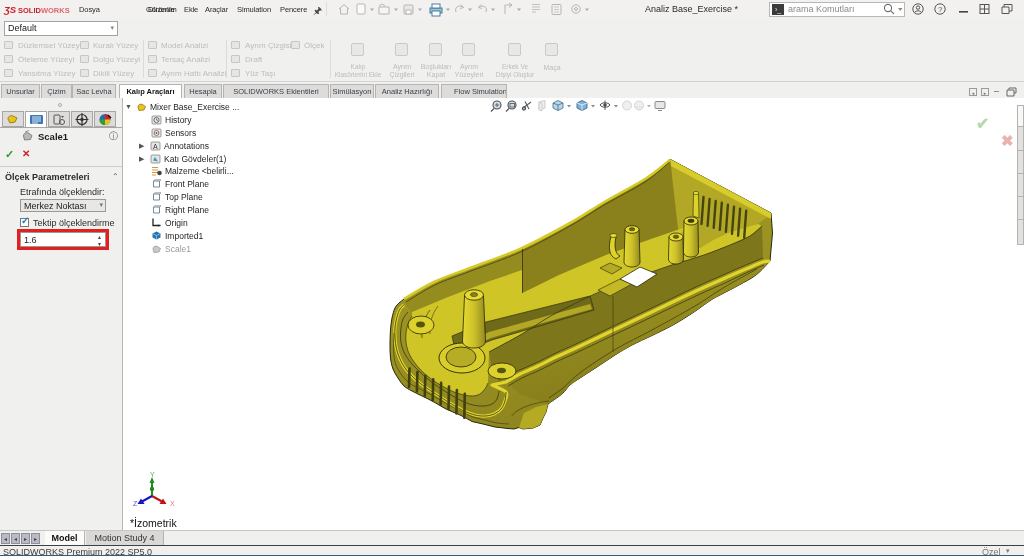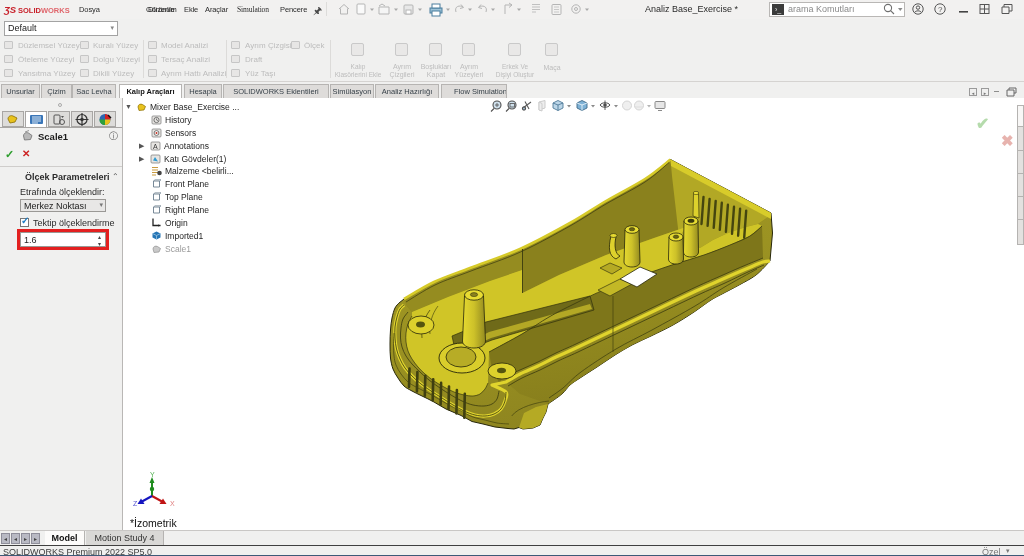--- a/index.html
+++ b/index.html
@@ -41,21 +41,21 @@
 <div id="page">
 
   <div id="titlebar">
     <div class="abs" style="left:4px;top:4px;font-size:9.5px;font-weight:bold;font-style:italic;color:#c8202a;">ƷS</div>
     <div class="abs" style="left:18px;top:6px;font-size:7.5px;font-weight:bold;color:#c8202a;">SOLID<span style="color:#e0666c;">WORKS</span></div>
     <div class="menu" style="left:79px;">Dosya</div>
     <div class="menu" style="left:109px;padding-left:39px;">Düzenle</div>
     <div class="menu" style="left:146px;">Görünüm</div>
     <div class="menu" style="left:184px;">Ekle</div>
     <div class="menu" style="left:205px;">Araçlar</div>
-    <div class="menu" style="left:237px;font-family:Liberation Serif, serif;">Simulation</div>
+    <div class="menu" style="left:237px;">Simulation</div>
     <div class="menu" style="left:280px;">Pencere</div>
     <div class="abs" style="left:313px;top:3px;font-size:10px;color:#4a4a4a;">🖈</div>
     <div class="abs" style="left:326px;top:2px;width:1px;height:14px;background:#dddcda;"></div>
 
     <svg class="abs" style="left:336px;top:2px;" width="260" height="15" viewBox="0 0 260 15">
       <g stroke="#b5b5b5" fill="none" stroke-width="1">
         <path d="M3,7 L8,2.5 L13,7 M4.5,6.5 L4.5,12 L11.5,12 L11.5,6.5"></path>
         <rect x="21" y="2" width="8" height="10" rx="1" fill="#fafafa"></rect>
         <path d="M43,4 L46,2 L49,4 M43,12 L43,5 L53,5 L53,12 Z" fill="#f5f5f5"></path>
         <rect x="68" y="3" width="9" height="9" rx="1" fill="#e8e8e8"></rect>
@@ -209,21 +209,21 @@
 
       <svg class="abs" style="left:21px;top:31px;" width="13" height="13" viewBox="0 0 13 13">
           <path d="M2.5,7 C2.5,4 5.5,3 7.5,4 L11,6.5 L9.5,10.5 L3.5,11 Z" fill="#b9b9b9" stroke="#6e6e6e" stroke-width="0.8"></path>
           <path d="M4,3 L8,1.5" stroke="#6e6e6e" stroke-width="0.7"></path>
         </svg>
       <div class="abs" style="left:38px;top:33px;font-size:9.5px;font-weight:bold;color:#1c1c1c;">Scale1</div>
       <div class="abs" style="left:109px;top:32px;font-size:9px;color:#5a5a5a;">ⓘ</div>
       <div class="abs" style="left:5px;top:50px;font-size:11px;font-weight:bold;color:#2e9e2e;">✓</div>
       <div class="abs" style="left:22px;top:50px;font-size:10px;font-weight:bold;color:#cc2222;">✕</div>
       <div class="abs" style="left:0;top:68px;width:122px;height:1px;background:#cfcdcb;"></div>
-      <div class="abs" style="left:5px;top:74px;font-size:9px;font-weight:bold;color:#2b2b2b;margin-left:20px;">Ölçek Parametreleri</div>
+      <div class="abs" style="left:5px;top:74px;font-size:9px;font-weight:bold;color:#2b2b2b;">Ölçek Parametreleri</div>
       <div class="abs" style="left:112px;top:74px;font-size:8px;color:#555;">⌃</div>
       <div class="abs" style="left:20px;top:89px;font-size:9px;color:#2b2b2b;">Etrafında ölçeklendir:</div>
       <div class="abs" style="left:20px;top:101px;width:86px;height:13px;background:#e8e7e6;border:1px solid #9a9895;font-size:9px;color:#222;padding:1px 3px;">Merkez Noktası<span style="position:absolute;right:2px;top:1px;color:#777;font-size:7px;">▾</span></div>
       <div class="abs" style="left:20px;top:120px;width:9px;height:9px;background:#fff;border:1px solid #777;"></div>
       <div class="abs" style="left:21px;top:117px;font-size:10px;color:#1a7ac2;font-weight:bold;">✓</div>
       <div class="abs" style="left:33px;top:120px;font-size:9px;color:#2b2b2b;">Tektip ölçeklendirme</div>
 
       <div class="abs" style="left:17px;top:131px;width:92px;height:21px;border:3px solid #e32020;"></div>
       <div class="abs" style="left:20px;top:134px;width:86px;height:15px;background:#fff;border:1px solid #9a9895;"></div>
       <div class="abs" style="left:24px;top:137px;font-size:9px;color:#222;">1.6</div>

